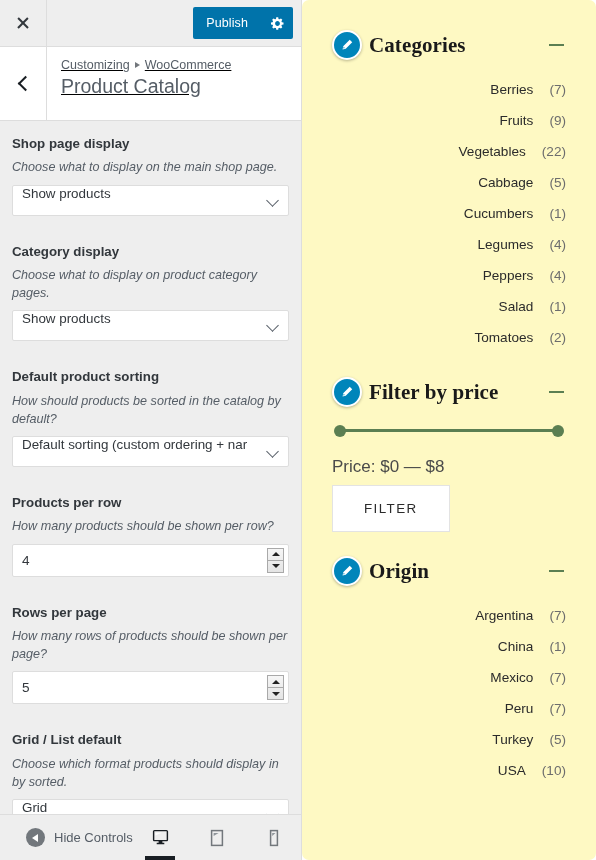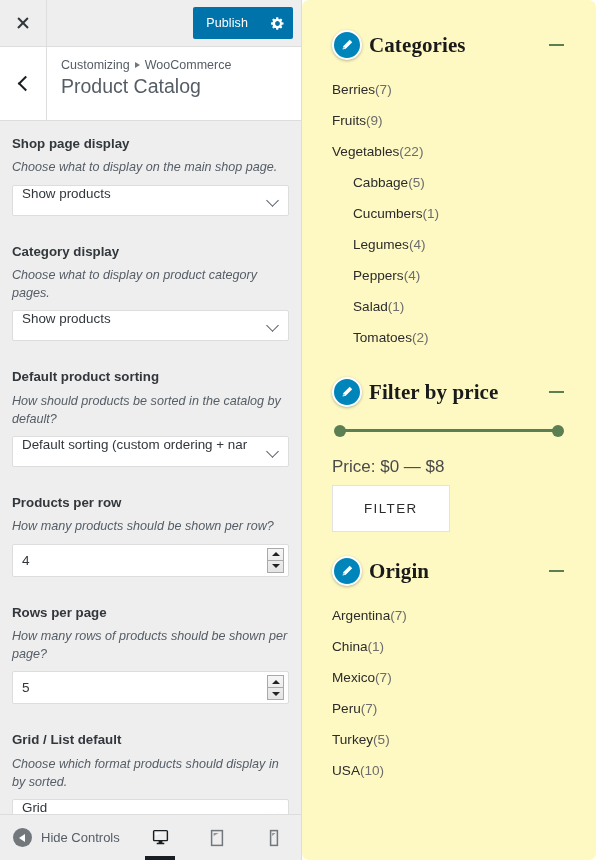--- a/index.html
+++ b/index.html
@@ -99,20 +99,21 @@
     cursor: pointer;
   }
 
   
   .panel-header {
     min-height: 73px;
     background: #fff;
     border-bottom: 1px solid #dddddd;
     display: flex;
     align-items: stretch;
+    text-decoration: underline;
   }
   .back-btn {
     width: 46px;
     min-width: 46px;
     border-right: 1px solid #dddddd;
     display: flex;
     align-items: center;
     justify-content: center;
     cursor: pointer;
     background: #fff;
@@ -258,20 +259,21 @@
 
   
   .cust-footer {
     height: 45px;
     min-height: 45px;
     background: #eeeeee;
     border-top: 1px solid #dddddd;
     display: flex;
     align-items: center;
     position: relative;
+    padding-left: 13px;
   }
   .hide-controls {
     display: flex;
     align-items: center;
     gap: 9px;
     padding-left: 13px;
     cursor: pointer;
   }
   .hc-circle {
     width: 19px;
@@ -369,25 +371,26 @@
     background: #5b7f52;
     cursor: pointer;
   }
   .term-list {
     list-style: none;
     margin: 0;
     padding: 0;
   }
   .term-item {
     display: flex;
-    justify-content: flex-start;
+    justify-content: flex-end;
     align-items: baseline;
     padding: 8px 0;
     font-size: 13.6px;
     color: #2b2b2b;
+    gap: 16px;
   }
   .term-item.child { padding-left: 21px; }
   .term-name { cursor: pointer; }
   .term-count { color: #6d6d6d; }
 
   .price-slider {
     position: relative;
     height: 12px;
     margin: 18px 6px 20px 6px;
   }

